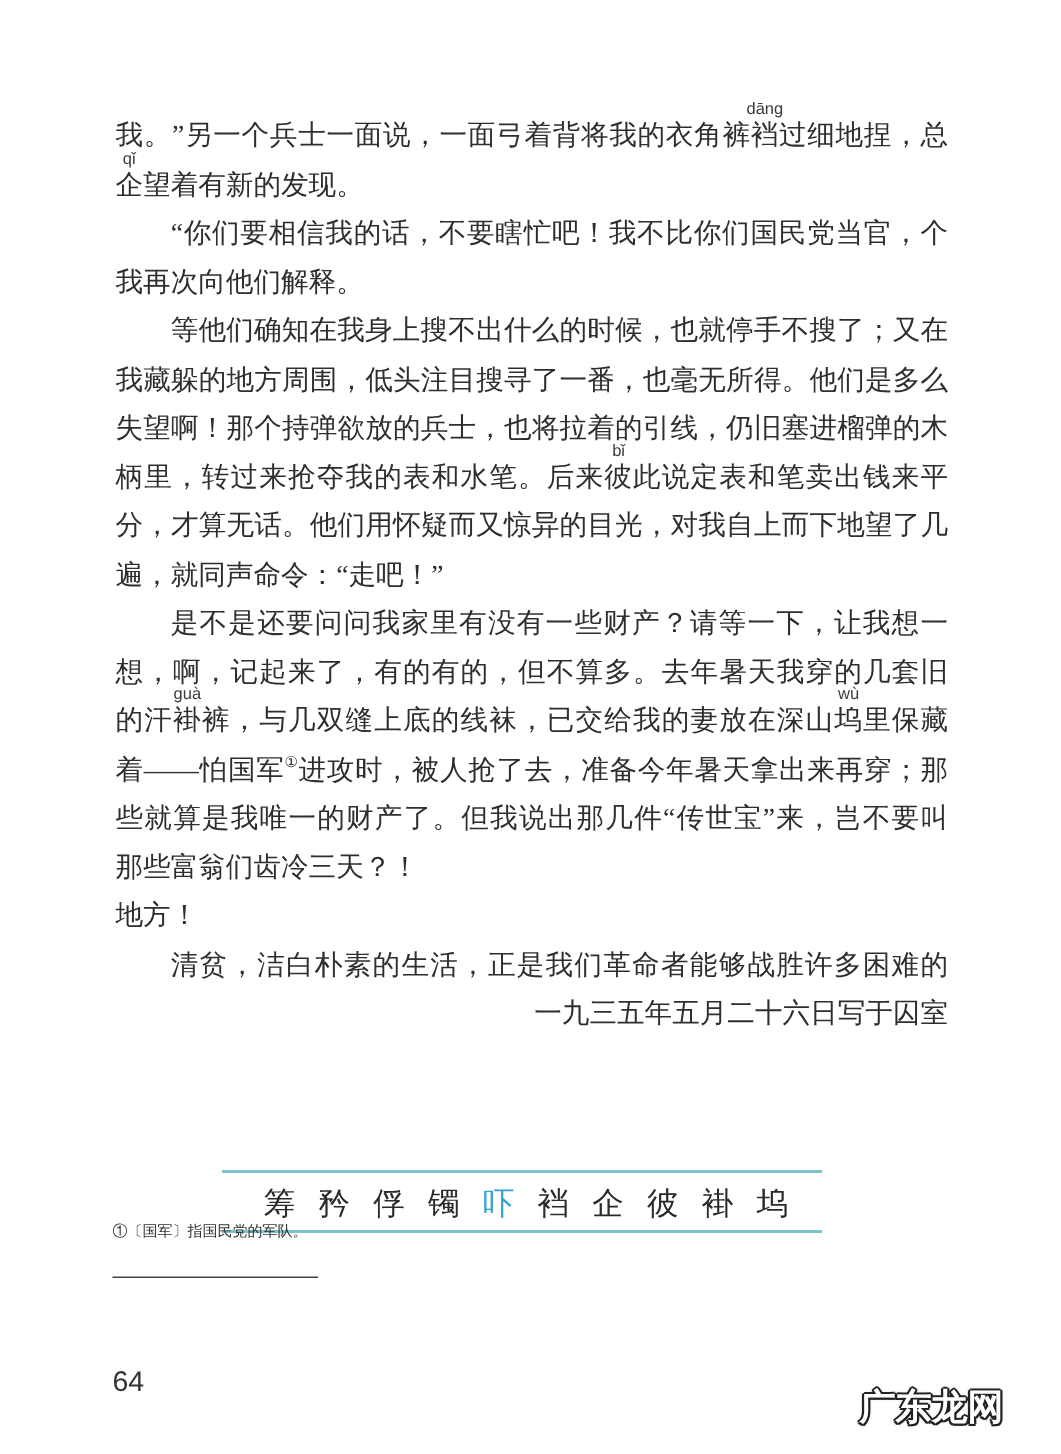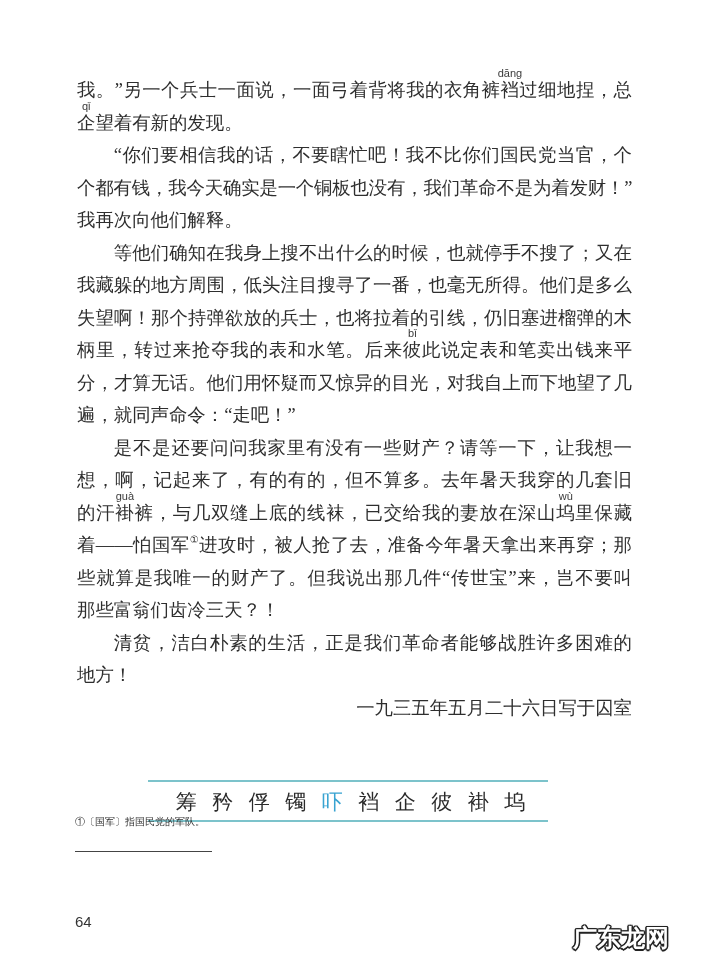--- a/index.html
+++ b/index.html
@@ -38,21 +38,21 @@
     color: #2a2a2a; font-family: "DejaVu Serif", serif;
   }
   .vc.hl { color: #38a3d1; }
 
   .fn-rule { position: absolute; left: 75px; top: 851px; width: 137px; border-top: 1px solid #444; }
   .fn {
     position: absolute; left: 75px; top: 813px; font-size: 10px; line-height: 17px;
     white-space: nowrap; color: #333;
   }
   .page-num {
-    position: absolute; left: 75px; top: 913px; font-size: 15px; line-height: 17px;
+    position: absolute; left: 75px; top: 913px; font-size: 19px; line-height: 17px;
     font-family: "Liberation Sans", "DejaVu Sans", sans-serif; color: #333;
   }
   .wm {
     position: absolute; left: 573px; top: 926px; font-size: 24px; line-height: 24px;
     font-weight: bold; color: #ffffff; font-family: "DejaVu Sans", sans-serif;
     text-shadow:
       1.5px 0 0 #222, -1.5px 0 0 #222, 0 1.5px 0 #222, 0 -1.5px 0 #222,
       1px 1px 0 #222, -1px -1px 0 #222, 1px -1px 0 #222, -1px 1px 0 #222,
       0 0 3px rgba(0,0,0,0.35);
   }
@@ -62,21 +62,20 @@
 
 <div class="body-text">
 
   <div>
     <span class="ln full"><span>我。”另一个兵士一面说，一面弓着背将我的衣角裤</span><span class="rb"><span>裆</span><span class="py">dāng</span></span><span>过细地捏，总</span></span>
     <span class="ln last"><span class="rb"><span>企</span><span class="py">qǐ</span></span><span>望着有新的发现。</span></span>
   </div>
 
   <div>
     <span class="ln full indent">“你们要相信我的话，不要瞎忙吧！我不比你们国民党当官，个</span>
-    <span class="ln full tight">个都有钱，我今天确实是一个铜板也没有，我们革命不是为着发财！”</span>
     <span class="ln last">我再次向他们解释。</span>
   </div>
 
   <div>
     <span class="ln full indent">等他们确知在我身上搜不出什么的时候，也就停手不搜了；又在</span>
     <span class="ln full">我藏躲的地方周围，低头注目搜寻了一番，也毫无所得。他们是多么</span>
     <span class="ln full">失望啊！那个持弹欲放的兵士，也将拉着的引线，仍旧塞进榴弹的木</span>
     <span class="ln full"><span>柄里，转过来抢夺我的表和水笔。后来</span><span class="rb"><span>彼</span><span class="py">bǐ</span></span><span>此说定表和笔卖出钱来平</span></span>
     <span class="ln full">分，才算无话。他们用怀疑而又惊异的目光，对我自上而下地望了几</span>
     <span class="ln last">遍，就同声命令：“走吧！”</span>
@@ -85,22 +84,22 @@
   <div>
     <span class="ln full indent">是不是还要问问我家里有没有一些财产？请等一下，让我想一</span>
     <span class="ln full">想，啊，记起来了，有的有的，但不算多。去年暑天我穿的几套旧</span>
     <span class="ln full"><span>的汗</span><span class="rb"><span>褂</span><span class="py">guà</span></span><span>裤，与几双缝上底的线袜，已交给我的妻放在深山</span><span class="rb"><span>坞</span><span class="py">wù</span></span><span>里保藏</span></span>
     <span class="ln full"><span>着——怕国军</span><span class="fn-ref">①</span><span>进攻时，被人抢了去，准备今年暑天拿出来再穿；那</span></span>
     <span class="ln full">些就算是我唯一的财产了。但我说出那几件“传世宝”来，岂不要叫</span>
     <span class="ln last">那些富翁们齿冷三天？！</span>
   </div>
 
   <div>
+    <span class="ln last">地方！</span>
     <span class="ln full indent">清贫，洁白朴素的生活，正是我们革命者能够战胜许多困难的</span>
-    <span class="ln last">地方！</span>
   </div>
 
   <span class="ln sig">一九三五年五月二十六日写于囚室</span>
 </div>
 
 <div class="vocab">
   <div class="vocab-chars">
     <span class="vc">筹</span>
     <span class="vc">矜</span>
     <span class="vc">俘</span>

